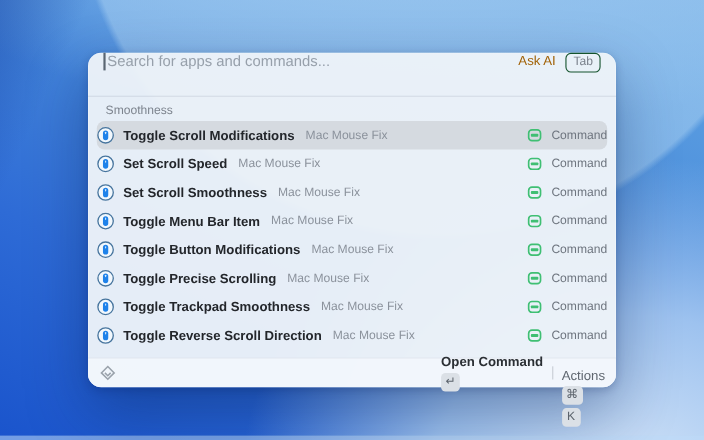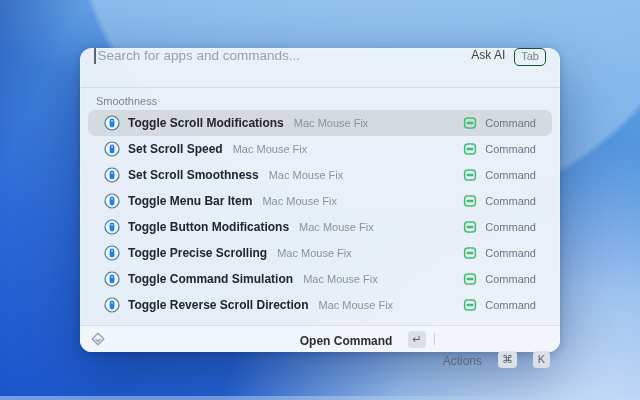--- a/index.html
+++ b/index.html
@@ -39,54 +39,54 @@
   .searchbar {
     height:40px; display:flex; align-items:flex-start; padding:0 14px;
     border-bottom:1px solid rgba(55,70,95,0.13);
   }
   .caret { width:1.5px; height:16px; background:#5a6672; margin-right:2px; flex:0 0 auto; }
   .search-input {
     flex:1; border:none; outline:none; background:transparent;
     font-family:inherit; font-size:13.5px; color:#2c3137;
   }
   .search-input::placeholder { color:#97a0ab; }
-  .ask-ai { font-size:12px; color:#404040; margin-right:9px; white-space:nowrap; cursor:default; }
+  .ask-ai { font-size:12px; color:#a16207; margin-right:9px; white-space:nowrap; cursor:default; }
   .tab-badge {
     border:1px solid #14532d; border-radius:5px; padding:1px 6px 2px;
     font-size:11px; color:#7b828c; line-height:13px;
   }
 
   
   .list {
     position:absolute; top:40px; bottom:27px; left:0; right:0;
     overflow:hidden; padding:0 8px;
   }
   .section-label { margin:7px 8px 3px; font-size:11px; color:#7d848e; }
   .row {
-    height:26px; border-radius:7px; padding:0 16px;
+    height:26px; border-radius:7px; padding:0 0;
     display:flex; align-items:center; gap:8px; cursor:default;
   }
   .row.selected { background:#d5dae0; }
   .app-icon { width:16px; height:16px; flex:0 0 auto; display:flex; }
   .row-title { font-size:12px; font-weight:600; color:#23262b; white-space:nowrap; }
   .row-subtitle { font-size:11px; color:#8b929c; white-space:nowrap; margin-left:2px; }
   .row-spacer { flex:1; }
   .cmd-icon { width:14px; height:14px; flex:0 0 auto; display:flex; }
   .row-type { font-size:11px; color:#6e757f; white-space:nowrap; }
 
   
   .footer {
     position:absolute; left:0; right:0; bottom:0; height:27px;
     display:flex; align-items:center; padding:0 10px;
     border-top:1px solid rgba(55,70,95,0.13);
     background:rgba(244,248,252,0.8);
     border-radius:0 0 12px 12px;
   }
   .footer-right { margin-left:auto; display:flex; align-items:center; gap:8px; }
-  .footer-btn { display:flex; align-items:flex-end; gap:16px; cursor:default; }
+  .footer-btn { display:flex; align-items:flex-start; gap:3px; cursor:default;flex-direction:column; }
   .open-label { font-size:12px; font-weight:700; color:#2b2f34; }
   .actions-label { font-size:12px; color:#5f666f;margin-top:44px; }
   .kbd {
     background:#dbe0e6; color:#5c636c; border-radius:4px;
     font-size:11px; min-width:17px; height:17px; line-height:17px;
     text-align:center; padding:0 4px;
   }
   .footer-divider { width:1px; height:12px; background:rgba(90,100,115,0.28); }
 </style>
 </head>
@@ -220,21 +220,21 @@
         <span class="row-type">Command</span>
       </div>
       <div class="row">
         <span class="app-icon">
           <svg width="16" height="16" viewBox="0 0 16 16">
             <circle cx="8" cy="8" r="7" fill="#f2f8fd" stroke="#47759e" stroke-width="1.2"></circle>
             <rect x="5.6" y="3.6" width="4.8" height="8.8" rx="2.4" fill="#1e82ea"></rect>
             <rect x="7.6" y="4.8" width="0.9" height="2.2" rx="0.45" fill="#eaf4fd"></rect>
           </svg>
         </span>
-        <span class="row-title">Toggle Command Simulation</span>
+        <span class="row-title">Toggle Trackpad Smoothness</span>
         <span class="row-subtitle">Mac Mouse Fix</span>
         <span class="row-spacer"></span>
         <span class="cmd-icon">
           <svg width="14" height="14" viewBox="0 0 14 14">
             <rect x="1.6" y="2.1" width="10.8" height="9.8" rx="3" fill="none" stroke="#3fbf73" stroke-width="1.5"></rect>
             <rect x="3.6" y="5.7" width="6.8" height="2.6" rx="0.8" fill="#3fbf73"></rect>
           </svg>
         </span>
         <span class="row-type">Command</span>
       </div>

